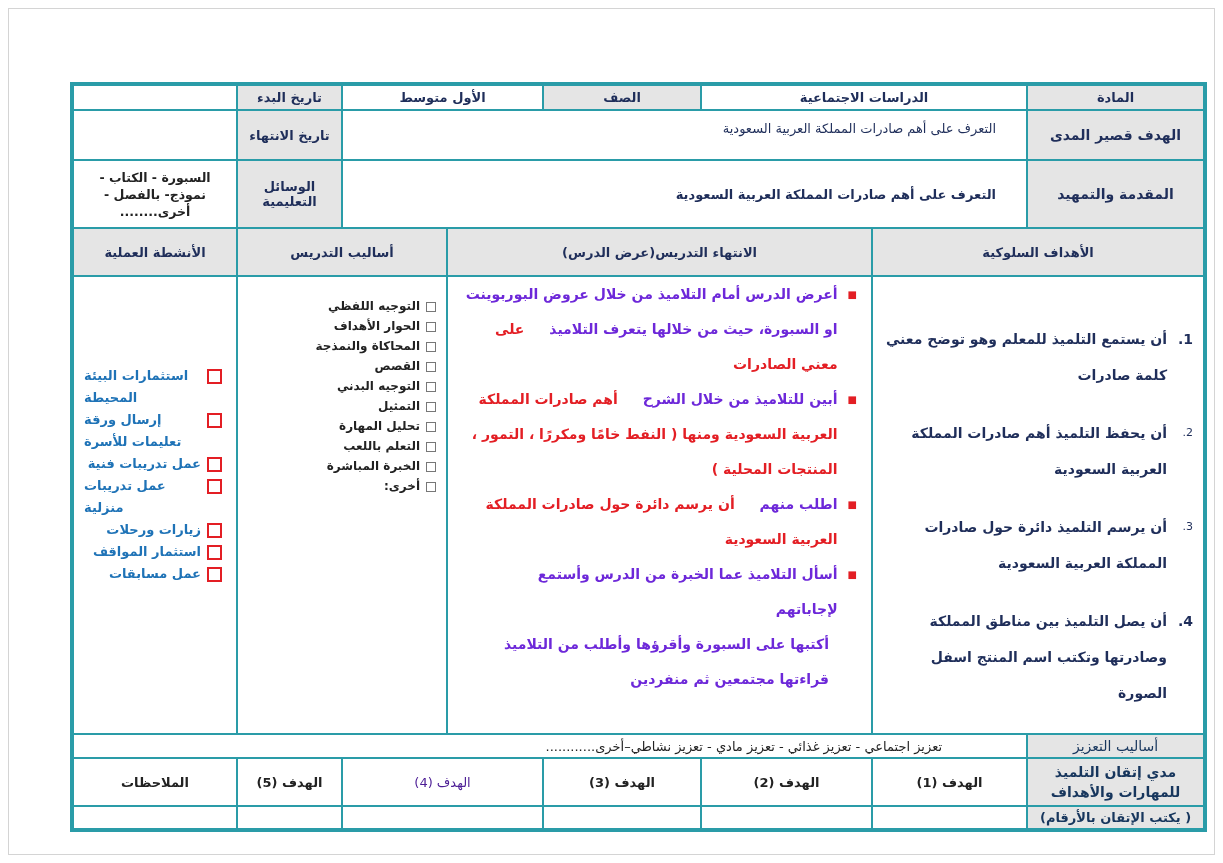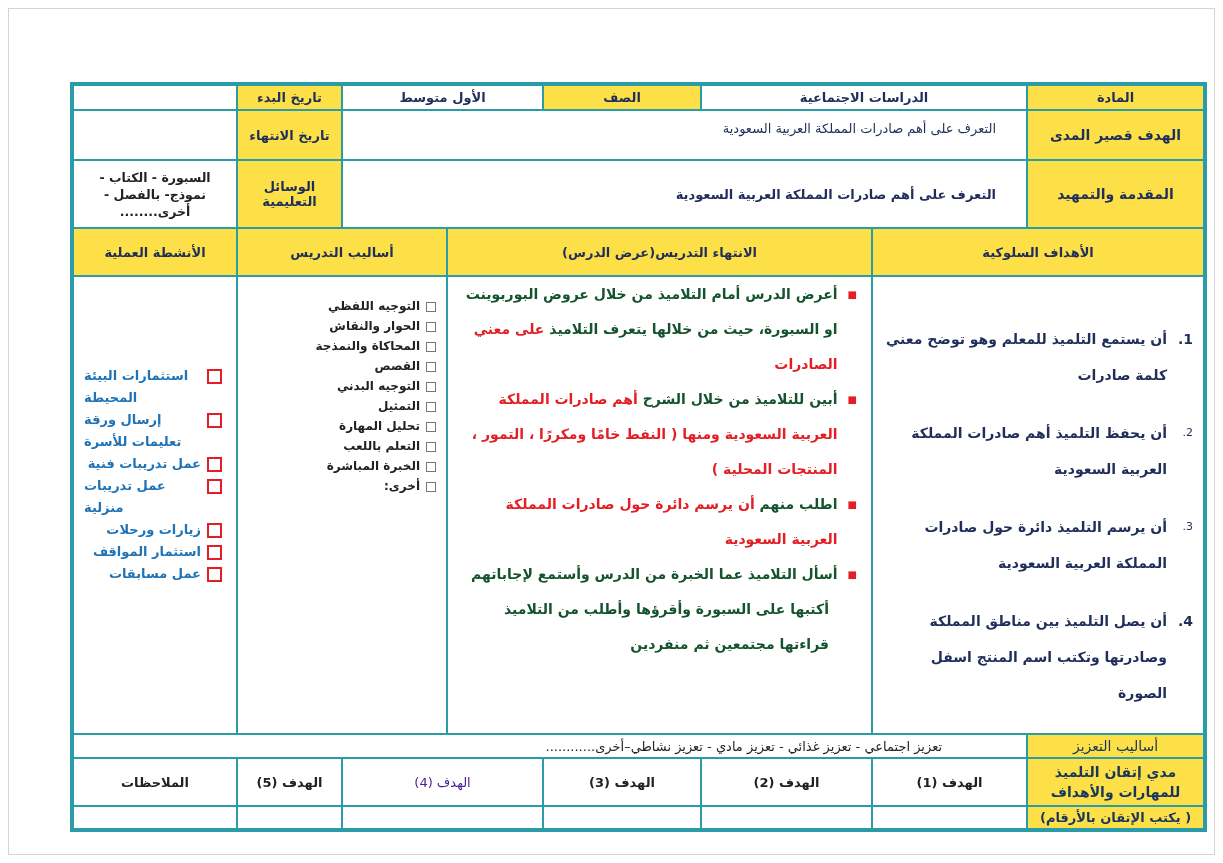--- a/index.html
+++ b/index.html
@@ -13,24 +13,24 @@
   }
   table.plan {
     position: absolute; left: 70px; top: 82px; width: 1096px;
     border-collapse: collapse; direction: rtl; table-layout: fixed;
     border: 4px solid #2a9ca8;
   }
   table.plan td {
     border: 2px solid #2a9ca8; padding: 0 4px; vertical-align: middle; text-align: center;
     font-family: "DejaVu Sans", sans-serif; font-size: 13px; color: #1f2e5a; overflow: hidden;
   }
-  .hdr { background: #fde047; font-weight: bold; color: #17365d; }
+  .hdr { background: #e5e5e5; font-weight: bold; color: #17365d; }
   .red { color: #e31e24; }
   .blue-lbl { color: #1f73b7; }
-  .navy { color: #14532d; }
+  .navy { color: #6d28d9; margin-left: 20px; }
   .green-title { color: #4a6b2a; font-weight: bold; font-size: 16px; }
   .bold { font-weight: bold; }
 
   .goals-list { list-style: none; margin: 0; padding: 0 6px 0 0; text-align: right; }
   .goals-list li { display: flex; gap: 8px; margin: 14px 0 22px 0; font-weight: bold; font-size: 14px; line-height: 36px; color: #1f2e5a; }
   .goals-list .num { min-width: 18px; font-size: 14px; }
   .goals-list .num.small { font-weight: normal; font-size: 11px; }
 
   .proc-list { list-style: none; margin: 0; padding: 0 10px 0 6px; text-align: right; }
   .proc-list li { display: flex; gap: 10px; font-weight: bold; font-size: 14px; line-height: 35px; }
@@ -137,21 +137,21 @@
       </ul>
     </td>
     <td colspan="3" style="vertical-align:top;padding-top:19px">
       <ul class="methods">
         <li>
               <span class="box"></span>
               <span>التوجيه اللفظي</span>
             </li>
         <li>
               <span class="box"></span>
-              <span>الحوار والنقاش</span>
+              <span>الحوار الأهداف</span>
             </li>
         <li>
               <span class="box"></span>
               <span>المحاكاة والنمذجة</span>
             </li>
         <li>
               <span class="box"></span>
               <span>القصص</span>
             </li>
         <li>

